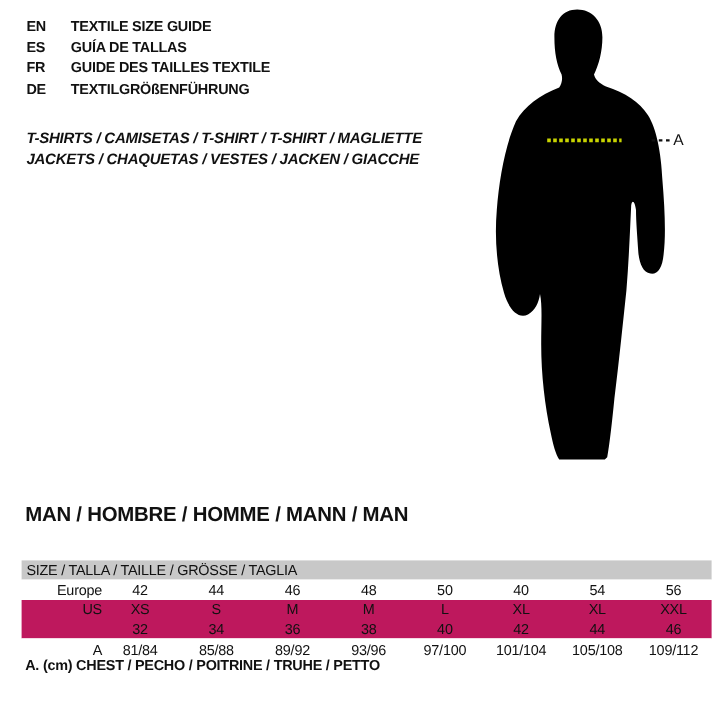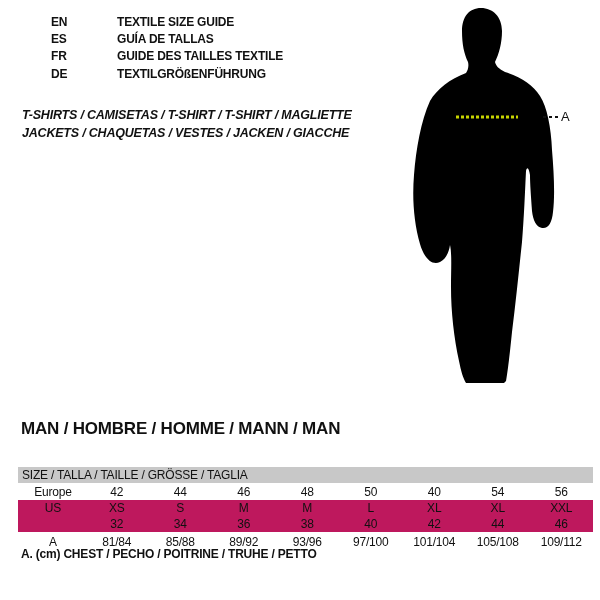--- a/index.html
+++ b/index.html
@@ -9,40 +9,40 @@
     font-family:"Liberation Sans", sans-serif;
     color:#111111;
     -webkit-font-smoothing:antialiased;
   }
   .stage { position:relative; width:600px; height:600px; overflow:hidden; background:#fff; }
 
   
   .langs { position:absolute; left:22px; top:13px; }
   .lang-row { display:flex; height:17.4px; align-items:center; }
   .lang-code, .lang-label {
-    font-weight:bold; font-size:12px; letter-spacing:-0.2px; white-space:nowrap;margin-left:29px;
+    font-weight:bold; font-size:12px; letter-spacing:-0.2px; white-space:nowrap;
   }
   .lang-code { width:37px; }
 
   
   .cats { position:absolute; left:22px; top:106px;font-style:italic; }
   .cat-line { font-weight:bold; font-size:12.5px; line-height:18px; letter-spacing:-0.2px; white-space:nowrap; }
 
   
   .figure-wrap { position:absolute; left:0; top:0; width:600px; height:400px; }
   .measure-label { position:absolute; left:561px; top:109px; font-size:13px; letter-spacing:0; }
 
   
   .man-title { position:absolute; left:21px; top:419px; font-weight:bold; font-size:17px; letter-spacing:-0.2px; white-space:nowrap; }
 
   
   .size-table { position:absolute; left:18px; top:467px; width:575px; font-size:12px; letter-spacing:-0.2px; }
   .table-header { background:#c8c8c8; height:16px; line-height:16px; padding-left:4px; white-space:nowrap; }
   .trow { display:grid; grid-template-columns:67px repeat(8, 1fr); align-items:center; }
-  .trow .rlabel { text-align:center; padding-left:3px; }
+  .trow .rlabel { text-align:right; padding-left:3px; }
   .trow .cell { text-align:center; }
   .row-europe { height:17px; background:#ffffff; }
   .shade-block { background:#be185d; }
   .row-us { height:16px; }
   .row-usnum { height:16px; }
   .row-a { height:19px; background:#ffffff; }
 
   
   .footnote { position:absolute; left:21px; top:547px; font-weight:bold; font-size:12px; letter-spacing:-0.2px; white-space:nowrap; }
 </style>

